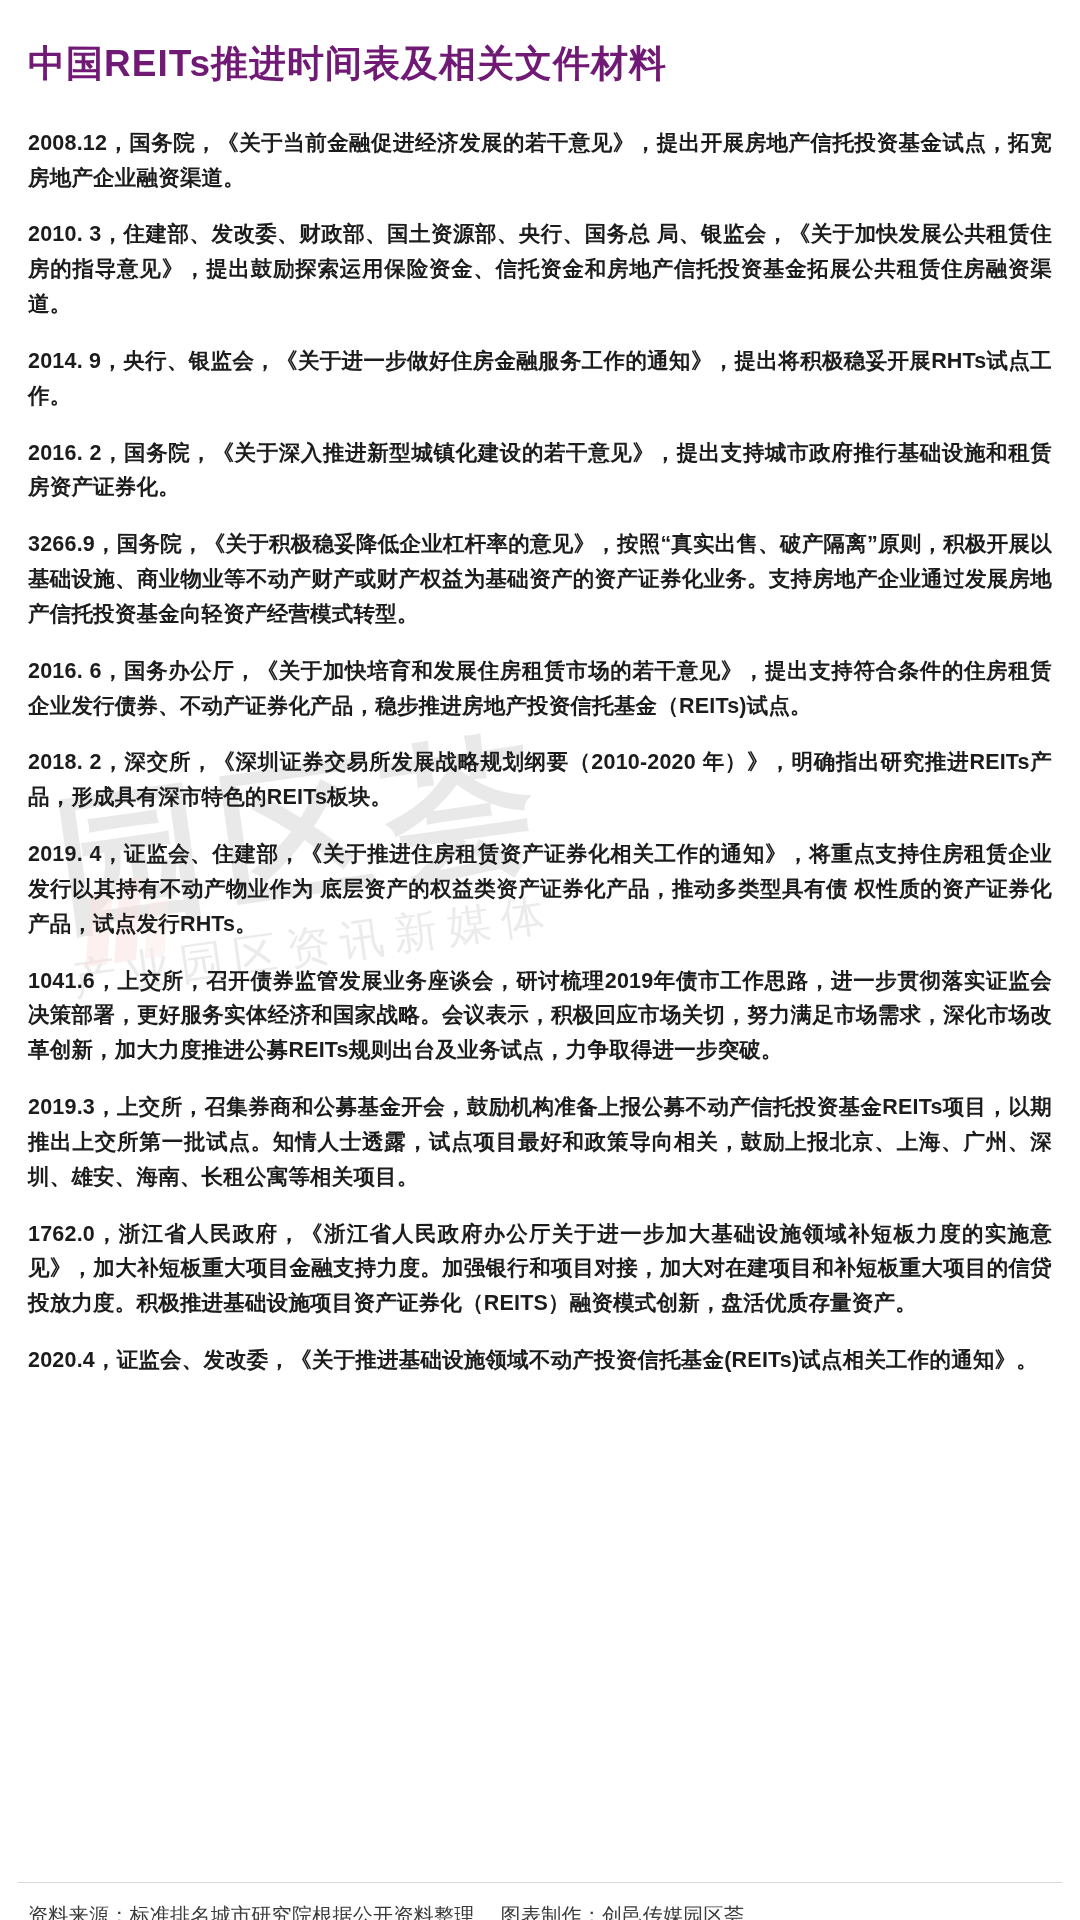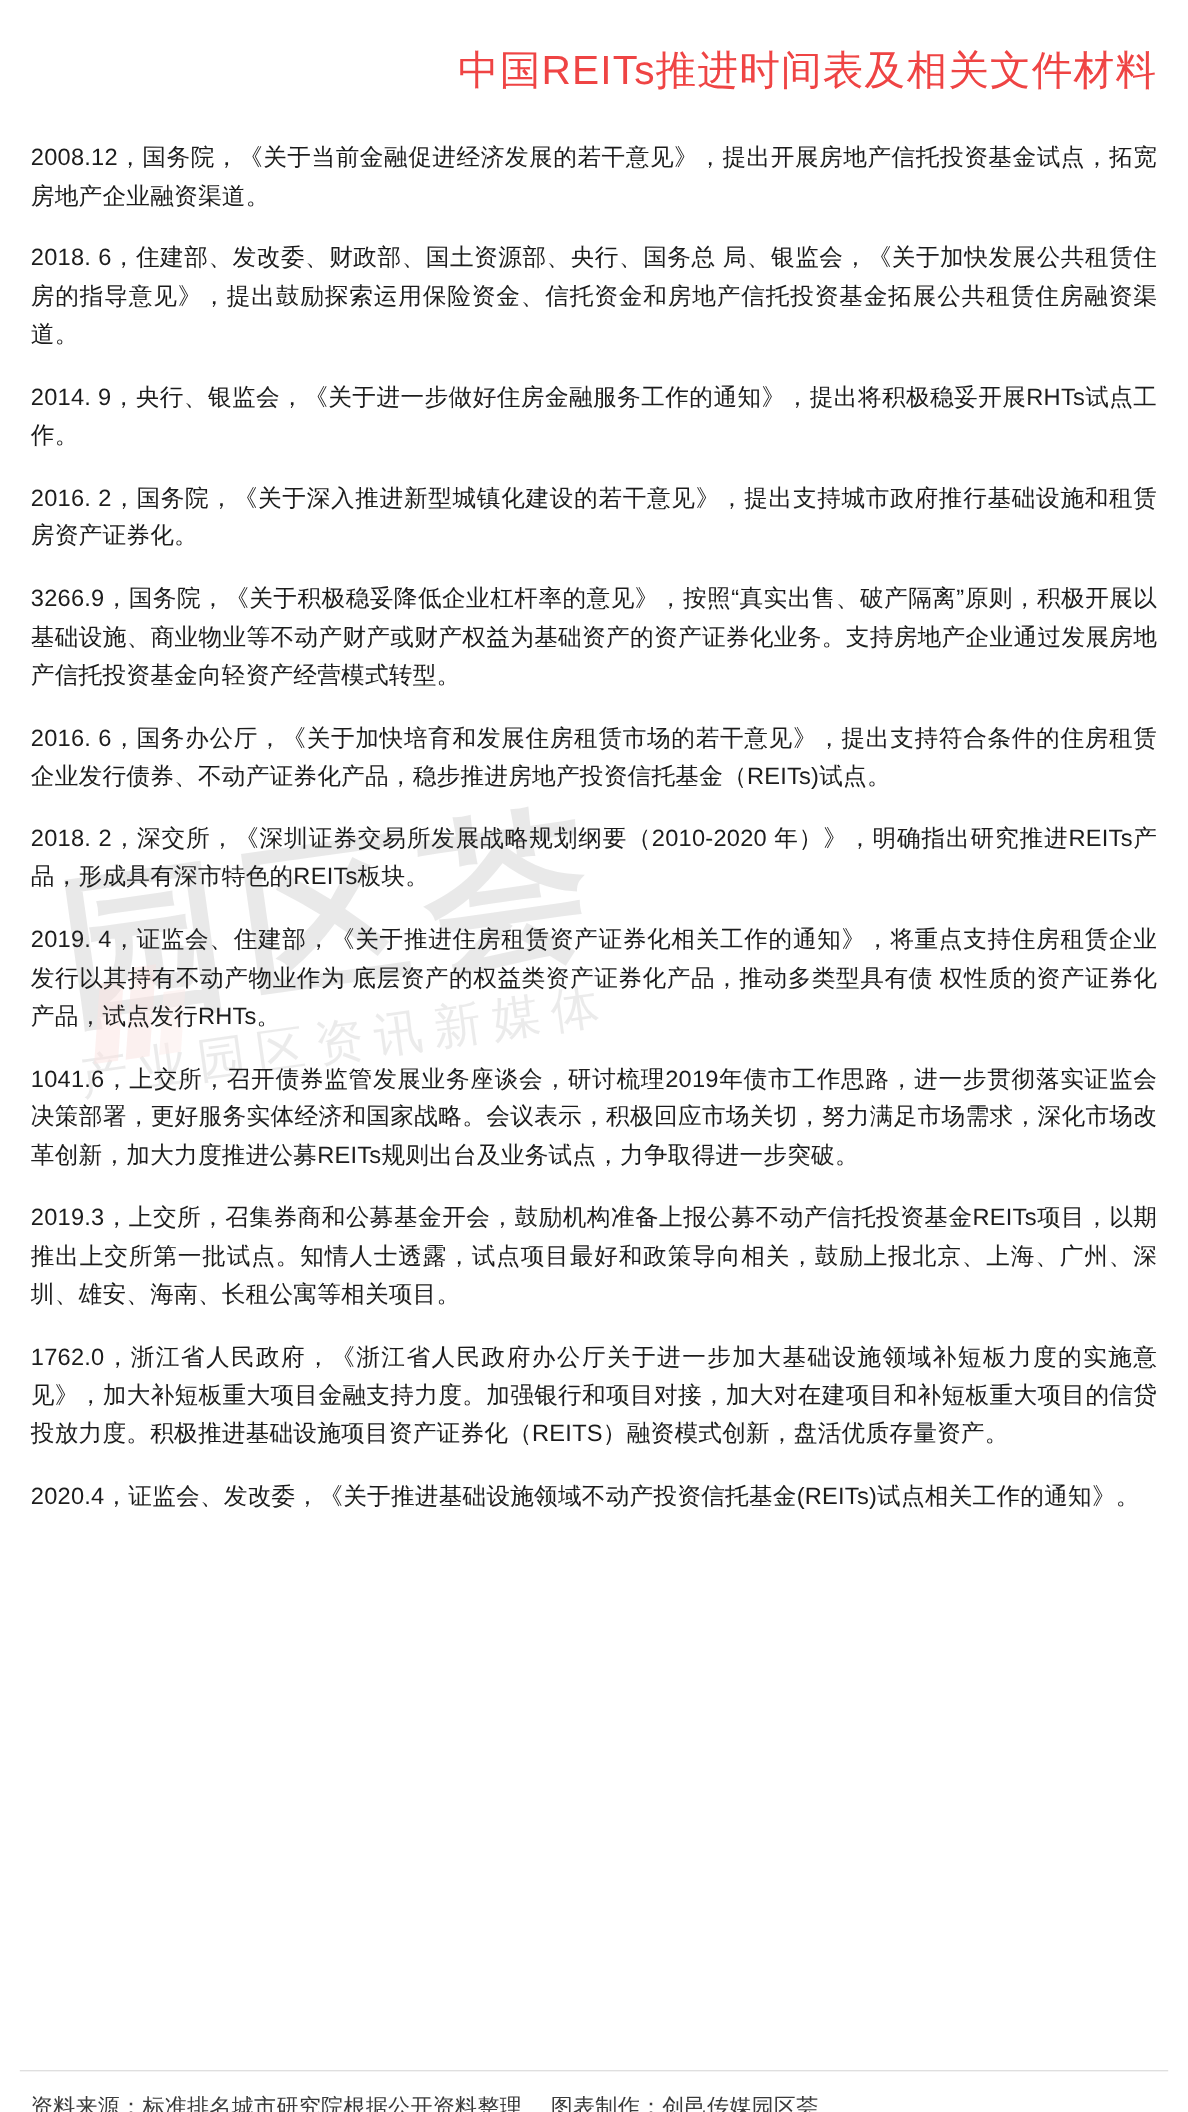--- a/index.html
+++ b/index.html
@@ -16,34 +16,35 @@
     overflow: hidden;
   }
   .page {
     position: relative;
     width: 1080px;
     height: 1920px;
     box-sizing: border-box;
     padding: 0 28px;
   }
   .title {
-    text-align: right;
+    text-align: left;
     font-size: 37px;
-    font-weight: normal;
-    color: #ef4444;
+    font-weight: bold;
+    color: #701a75;
     letter-spacing: 1px;
     padding-top: 16px;
     padding-bottom: 14px;
     line-height: 1.25;
     position: relative;
     z-index: 3;
   }
   .body-list {
     position: relative;
     z-index: 3;
+    font-weight: bold;
   }
   .entry {
     font-size: 21.5px;
     line-height: 1.62;
     color: #1c1c1c;
     margin: 0 0 22px 0;
     text-align: justify;
     letter-spacing: 0.2px;
   }
   .entry:last-child {
@@ -137,21 +138,21 @@
       </div>
       <div class="wm-big">园区荟</div>
       <div class="wm-sub">产业园区资讯新媒体</div>
     </div>
   </div>
 
   <h1 class="title">中国REITs推进时间表及相关文件材料</h1>
 
   <div class="body-list">
     <p class="entry">2008.12，国务院，《关于当前金融促进经济发展的若干意见》，提出开展房地产信托投资基金试点，拓宽房地产企业融资渠道。</p>
-    <p class="entry">2018. 6，住建部、发改委、财政部、国土资源部、央行、国务总 局、银监会，《关于加快发展公共租赁住房的指导意见》，提出鼓励探索运用保险资金、信托资金和房地产信托投资基金拓展公共租赁住房融资渠道。</p>
+    <p class="entry">2010. 3，住建部、发改委、财政部、国土资源部、央行、国务总 局、银监会，《关于加快发展公共租赁住房的指导意见》，提出鼓励探索运用保险资金、信托资金和房地产信托投资基金拓展公共租赁住房融资渠道。</p>
     <p class="entry">2014. 9，央行、银监会，《关于进一步做好住房金融服务工作的通知》，提出将积极稳妥开展RHTs试点工作。</p>
     <p class="entry">2016. 2，国务院，《关于深入推进新型城镇化建设的若干意见》，提出支持城市政府推行基础设施和租赁房资产证券化。</p>
     <p class="entry">3266.9，国务院，《关于积极稳妥降低企业杠杆率的意见》，按照“真实出售、破产隔离”原则，积极开展以基础设施、商业物业等不动产财产或财产权益为基础资产的资产证券化业务。支持房地产企业通过发展房地产信托投资基金向轻资产经营模式转型。</p>
     <p class="entry">2016. 6，国务办公厅，《关于加快培育和发展住房租赁市场的若干意见》，提出支持符合条件的住房租赁企业发行债券、不动产证券化产品，稳步推进房地产投资信托基金（REITs)试点。</p>
     <p class="entry">2018. 2，深交所，《深圳证券交易所发展战略规划纲要（2010-2020 年）》，明确指出研究推进REITs产品，形成具有深市特色的REITs板块。</p>
     <p class="entry">2019. 4，证监会、住建部，《关于推进住房租赁资产证券化相关工作的通知》，将重点支持住房租赁企业发行以其持有不动产物业作为 底层资产的权益类资产证券化产品，推动多类型具有债 权性质的资产证券化产品，试点发行RHTs。</p>
     <p class="entry">1041.6，上交所，召开债券监管发展业务座谈会，研讨梳理2019年债市工作思路，进一步贯彻落实证监会决策部署，更好服务实体经济和国家战略。会议表示，积极回应市场关切，努力满足市场需求，深化市场改革创新，加大力度推进公募REITs规则出台及业务试点，力争取得进一步突破。</p>
     <p class="entry">2019.3，上交所，召集券商和公募基金开会，鼓励机构准备上报公募不动产信托投资基金REITs项目，以期推出上交所第一批试点。知情人士透露，试点项目最好和政策导向相关，鼓励上报北京、上海、广州、深圳、雄安、海南、长租公寓等相关项目。</p>
     <p class="entry">1762.0，浙江省人民政府，《浙江省人民政府办公厅关于进一步加大基础设施领域补短板力度的实施意见》，加大补短板重大项目金融支持力度。加强银行和项目对接，加大对在建项目和补短板重大项目的信贷投放力度。积极推进基础设施项目资产证券化（REITS）融资模式创新，盘活优质存量资产。</p>
     <p class="entry">2020.4，证监会、发改委，《关于推进基础设施领域不动产投资信托基金(REITs)试点相关工作的通知》。</p>

